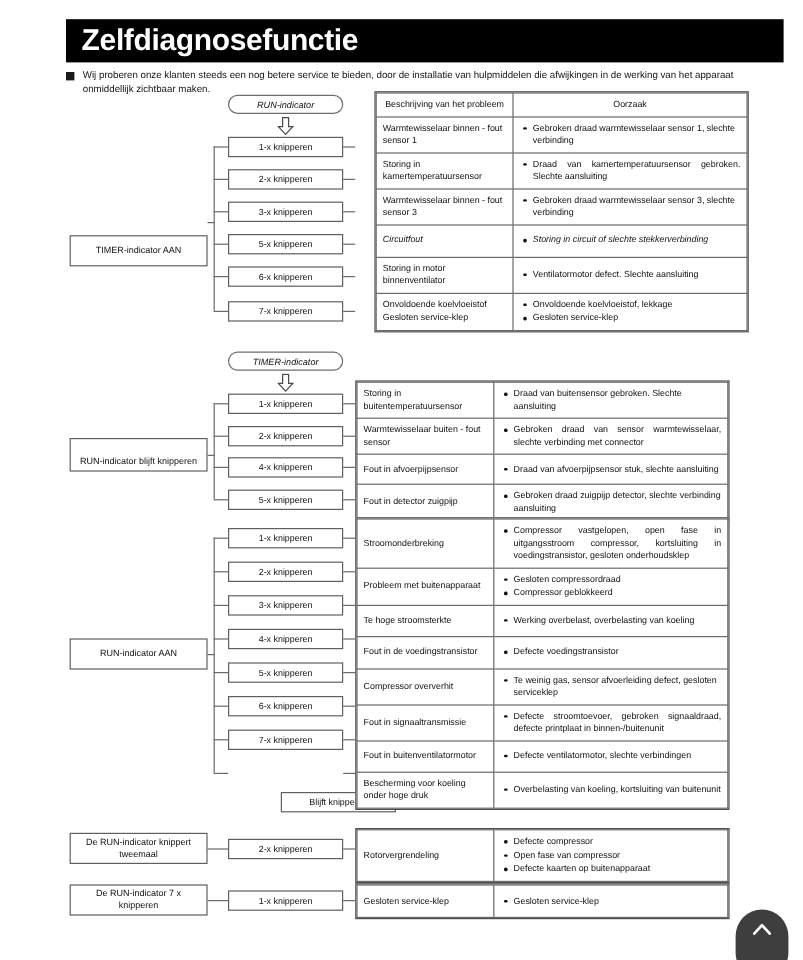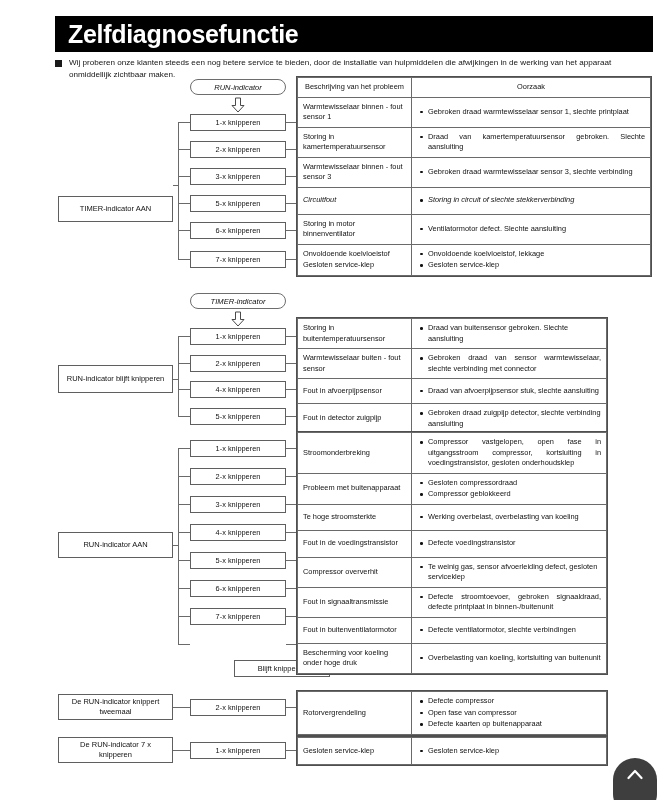--- a/index.html
+++ b/index.html
@@ -235,38 +235,38 @@
     <span>7-x knipperen</span>
     </div>
 
   <div class="line h" style="left:286px; top:122px; width:10px;"></div>
   <div class="line h" style="left:286px; top:149px; width:10px;"></div>
   <div class="line h" style="left:286px; top:176px; width:10px;"></div>
   <div class="line h" style="left:286px; top:203px; width:10px;"></div>
   <div class="line h" style="left:286px; top:230px; width:10px;"></div>
   <div class="line h" style="left:286px; top:259px; width:10px;"></div>
 
-  <div class="dtable" style="left:296px; top:76px; width:356px;">
+  <div class="dtable" style="left:312px; top:76px; width:312px;">
     <table>
       <colgroup>
           <col class="col-prob">
           <col>
         </colgroup>
       <thead>
         <tr>
           <th>Beschrijving van het probleem</th>
           <th>Oorzaak</th>
         </tr>
       </thead>
       <tbody>
         <tr style="height:27px;">
           <td>Warmtewisselaar binnen - fout sensor 1</td>
           <td class="cause">
               <ul>
-                <li>Gebroken draad warmtewisselaar sensor 1, slechte printplaat</li>
+                <li>Gebroken draad warmtewisselaar sensor 1, slechte verbinding</li>
               </ul>
             </td>
         </tr>
         <tr style="height:27px;">
           <td>Storing in kamertemperatuursensor</td>
           <td class="cause">
               <ul>
                 <li class="justify">Draad van kamertemperatuursensor gebroken. Slechte aansluiting</li>
               </ul>
             </td>
@@ -310,21 +310,21 @@
 
   <div class="pill" style="left:190px; top:293px; width:96px; height:16px;">
     <span>TIMER-indicator</span>
   </div>
   <div class="arrow-down" style="left:231px; top:311px;">
     <svg width="14" height="16" viewBox="0 0 14 16">
       <path d="M4.5 1 H9.5 V8.5 H13 L7 15 L1 8.5 H4.5 Z" fill="#fff" stroke="#4a4a4a" stroke-width="1"></path>
     </svg>
   </div>
 
-  <div class="leftbox" style="left:58px; top:365px; width:115px; height:28px;">
+  <div class="leftbox" style="left:58px; top:365px; width:115px; height:28px;align-items:flex-end;">
     <span>RUN-indicator blijft knipperen</span>
   </div>
 
   <div class="line v" style="left:178px; top:336px; height:80px;"></div>
   <div class="line h" style="left:173px; top:379px; width:6px;"></div>
 
   <div class="line h" style="left:178px; top:336px; width:12px;"></div>
   <div class="line h" style="left:178px; top:363px; width:12px;"></div>
   <div class="line h" style="left:178px; top:389px; width:12px;"></div>
   <div class="line h" style="left:178px; top:416px; width:12px;"></div>

